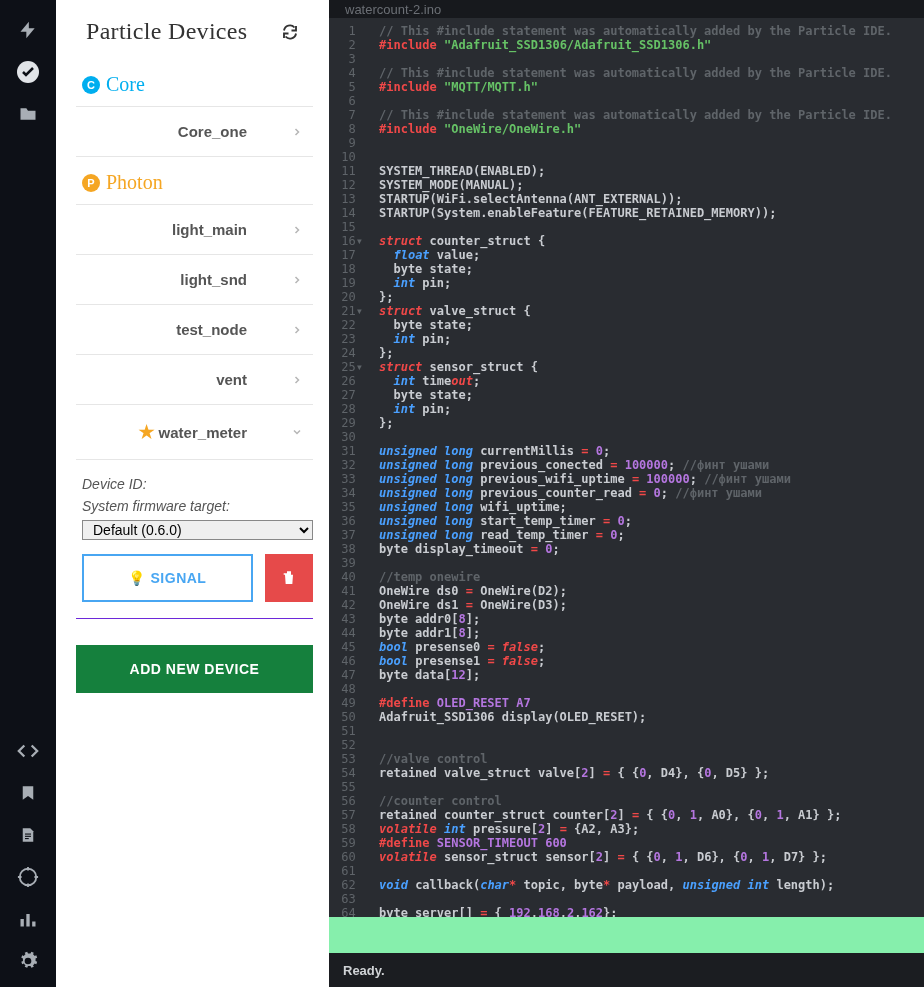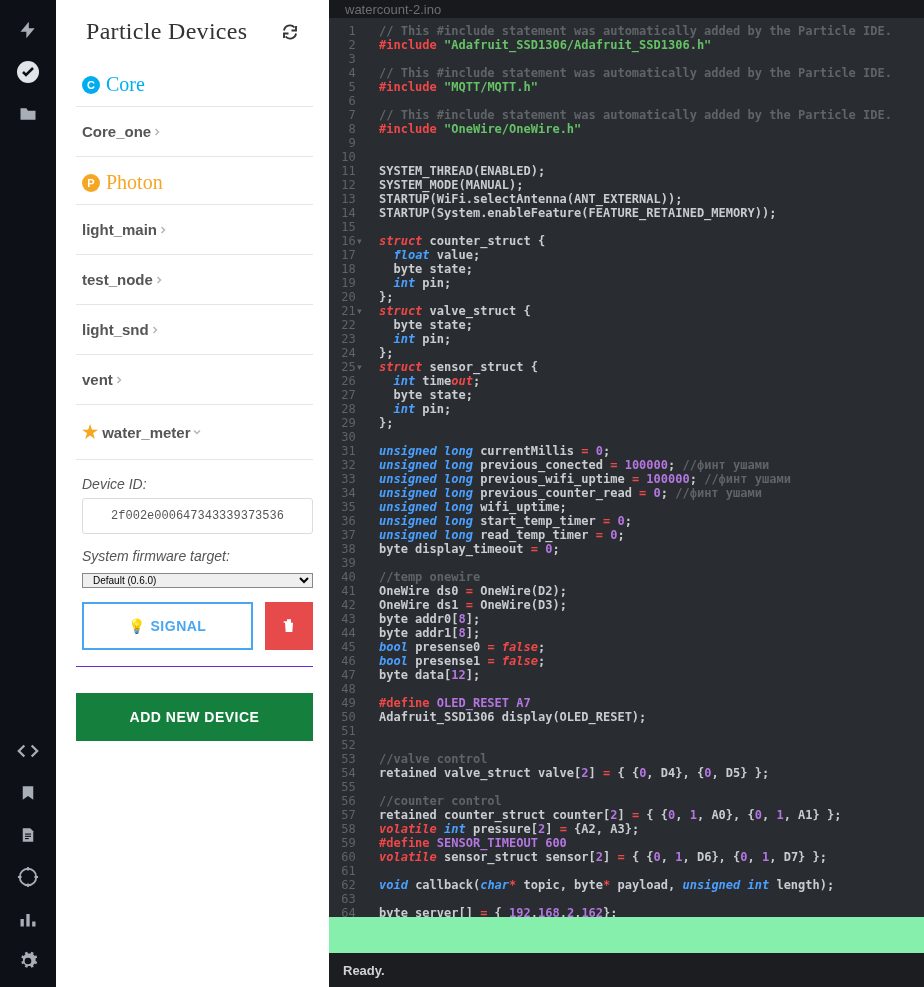--- a/index.html
+++ b/index.html
@@ -73,25 +73,26 @@
   font-size: 11px; font-weight: 700; color: #fff;
   font-family: Arial, sans-serif;
 }
 .badge-core { background: #00aeef; }
 .badge-photon { background: #f5a623; }
 .device-row {
   padding: 16px 10px 16px 6px;
   border-bottom: 1px solid #e6e6e6;
   display: flex;
   align-items: center;
-  justify-content: flex-start;
+  justify-content: flex-end;
   font-size: 15px;
   font-weight: 600;
   color: #555;
   cursor: pointer;
+  gap: 44px;
 }
 .device-row .star {
   color: #f5a623;
   font-size: 18px;
   margin-right: 4px;
 }
 .device-row .name-wrap { display: flex; align-items: center; }
 .device-row .chev { color: #b6b6b6; }
 .device-details {
   padding: 16px 0 16px 6px;
@@ -109,21 +110,21 @@
   padding: 10px;
   font-family: "Courier New", monospace;
   font-size: 12px;
   color: #555;
   text-align: center;
   margin-bottom: 14px;
 }
 .firmware-select {
   width: 100%;
   padding: 0 6px;
-  font-size: 10px;
+  font-size: 14px;
   border: 1px solid #888;
 }
 .btn-row {
   margin-top: 14px;
   display: flex;
   gap: 12px;
 }
 .btn-signal {
   flex: 1;
   border: 2px solid #48a6f2;
@@ -316,30 +317,30 @@
         <span class="name-wrap">
           <span>light_main</span>
         </span>
         <span class="chev">
           <svg width="12" height="12" viewBox="0 0 24 24" fill="none" stroke="currentColor" stroke-width="3">
             <path d="M9 6l6 6-6 6"></path>
           </svg>
         </span>
       </div><div class="device-row">
         <span class="name-wrap">
-          <span>test_node</span>
+          <span>light_snd</span>
         </span>
         <span class="chev">
           <svg width="12" height="12" viewBox="0 0 24 24" fill="none" stroke="currentColor" stroke-width="3">
             <path d="M9 6l6 6-6 6"></path>
           </svg>
         </span>
       </div><div class="device-row">
         <span class="name-wrap">
-          <span>light_snd</span>
+          <span>test_node</span>
         </span>
         <span class="chev">
           <svg width="12" height="12" viewBox="0 0 24 24" fill="none" stroke="currentColor" stroke-width="3">
             <path d="M9 6l6 6-6 6"></path>
           </svg>
         </span>
       </div><div class="device-row">
         <span class="name-wrap">
           <span>vent</span>
         </span>
@@ -353,21 +354,20 @@
           <span class="star">★</span>
           <span>water_meter</span>
         </span>
         <span class="chev">
           <svg width="12" height="12" viewBox="0 0 24 24" fill="none" stroke="currentColor" stroke-width="3">
             <path d="M6 9l6 6 6-6"></path>
           </svg>
         </span>
       </div><div class="device-details">
           <div class="label-italic">Device ID:</div>
-          <div class="device-id-box">2f002e000647343339373536</div>
           <div class="label-italic">System firmware target:</div>
           <select class="firmware-select"><option>Default (0.6.0)</option></select>
           <div class="btn-row">
             <button class="btn-signal"><span>💡</span> SIGNAL</button>
             <button class="btn-delete">
             <svg width="16" height="16" viewBox="0 0 24 24" fill="currentColor">
               <path d="M6 7h12l-1 14H7zM9 4h6v3H4V5h5zM15 4V2H9v2"></path>
             </svg>
           </button>
           </div></div><button class="btn-add">ADD NEW DEVICE</button></div>

